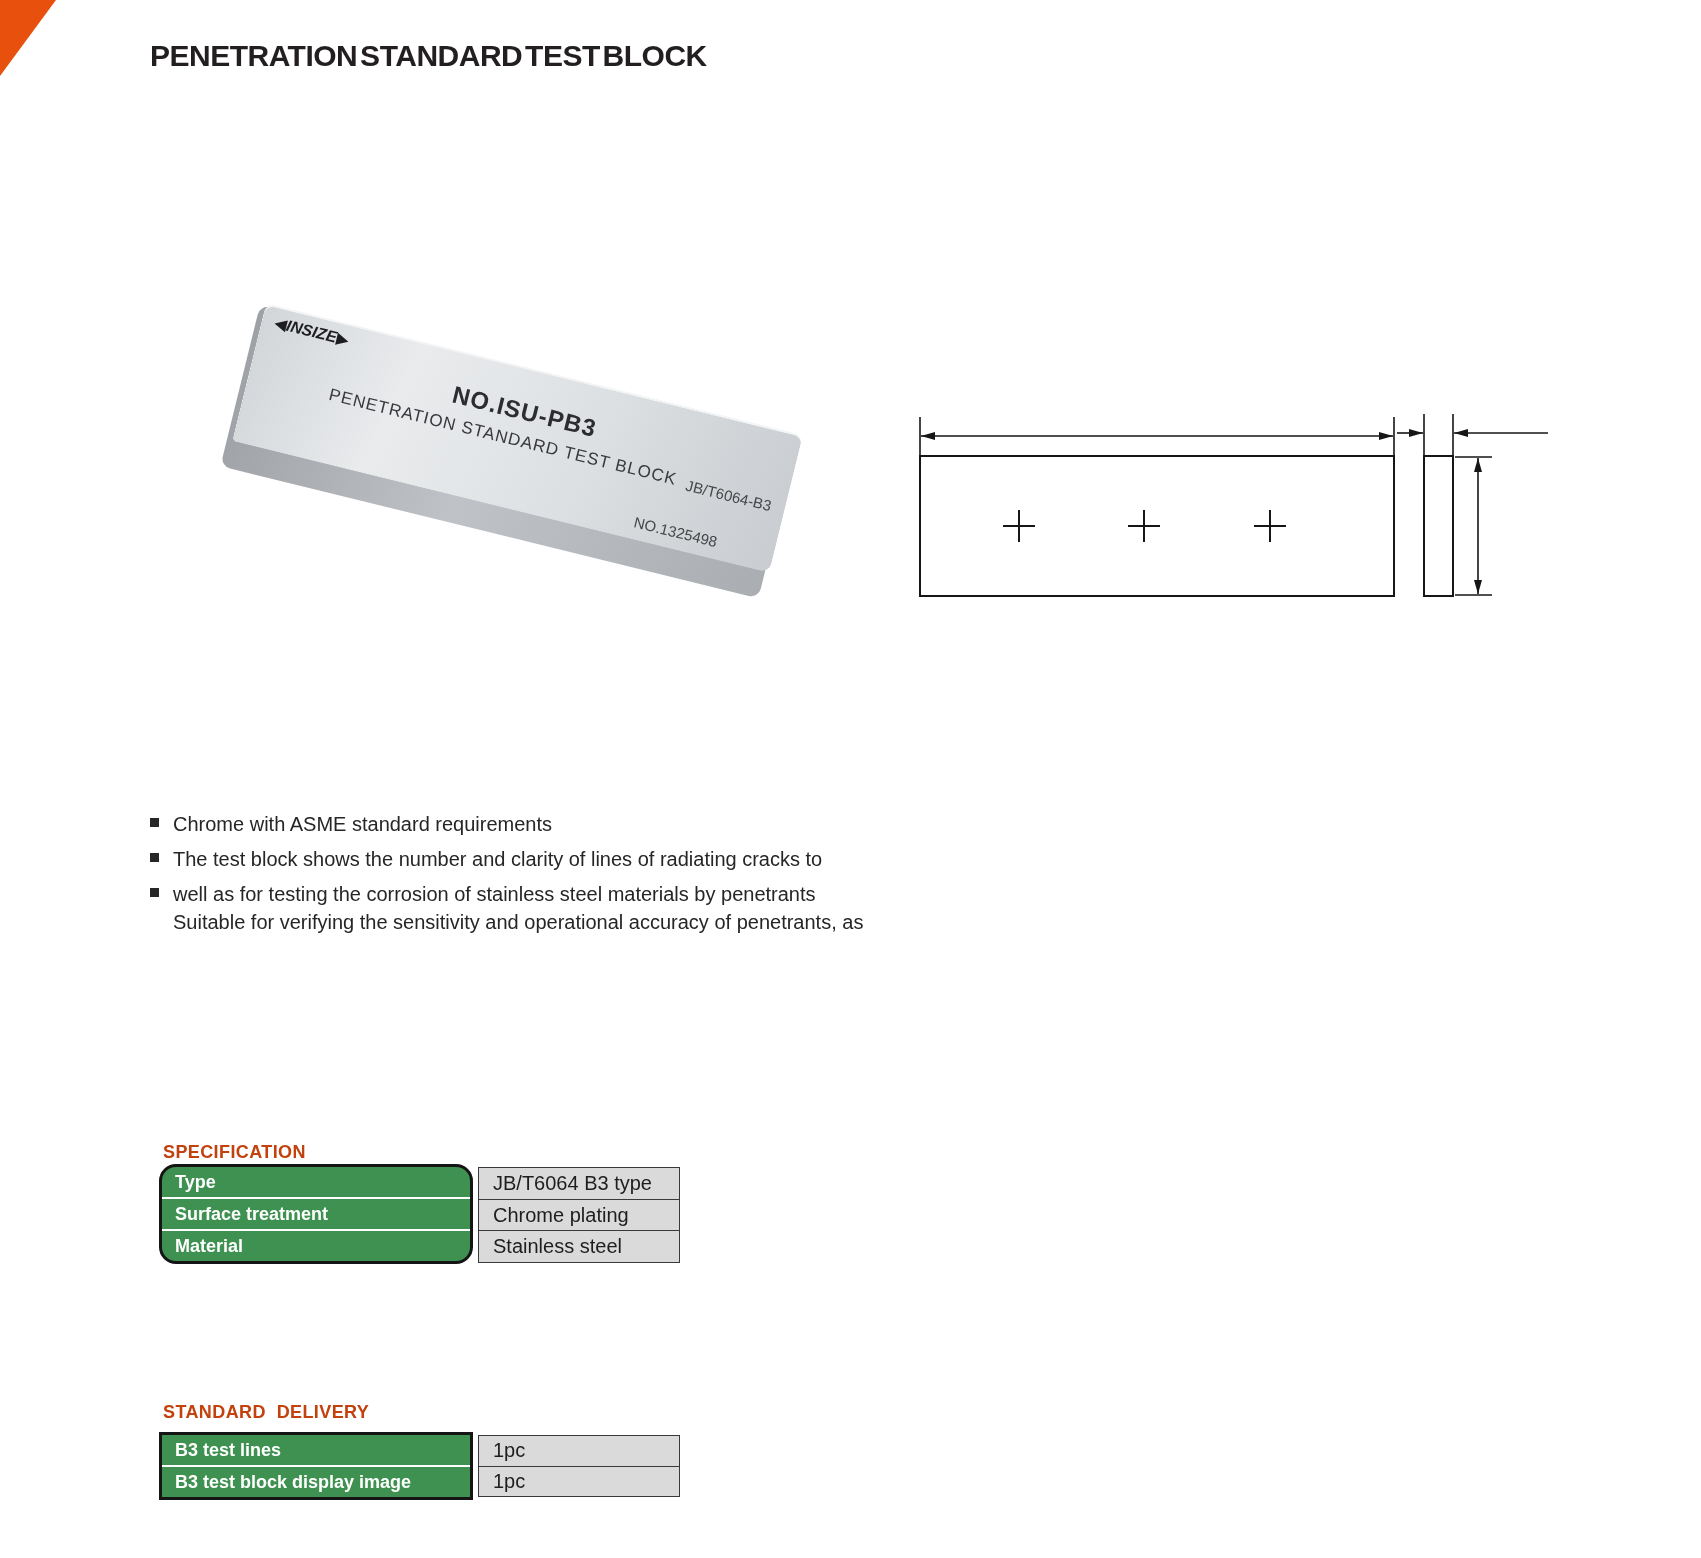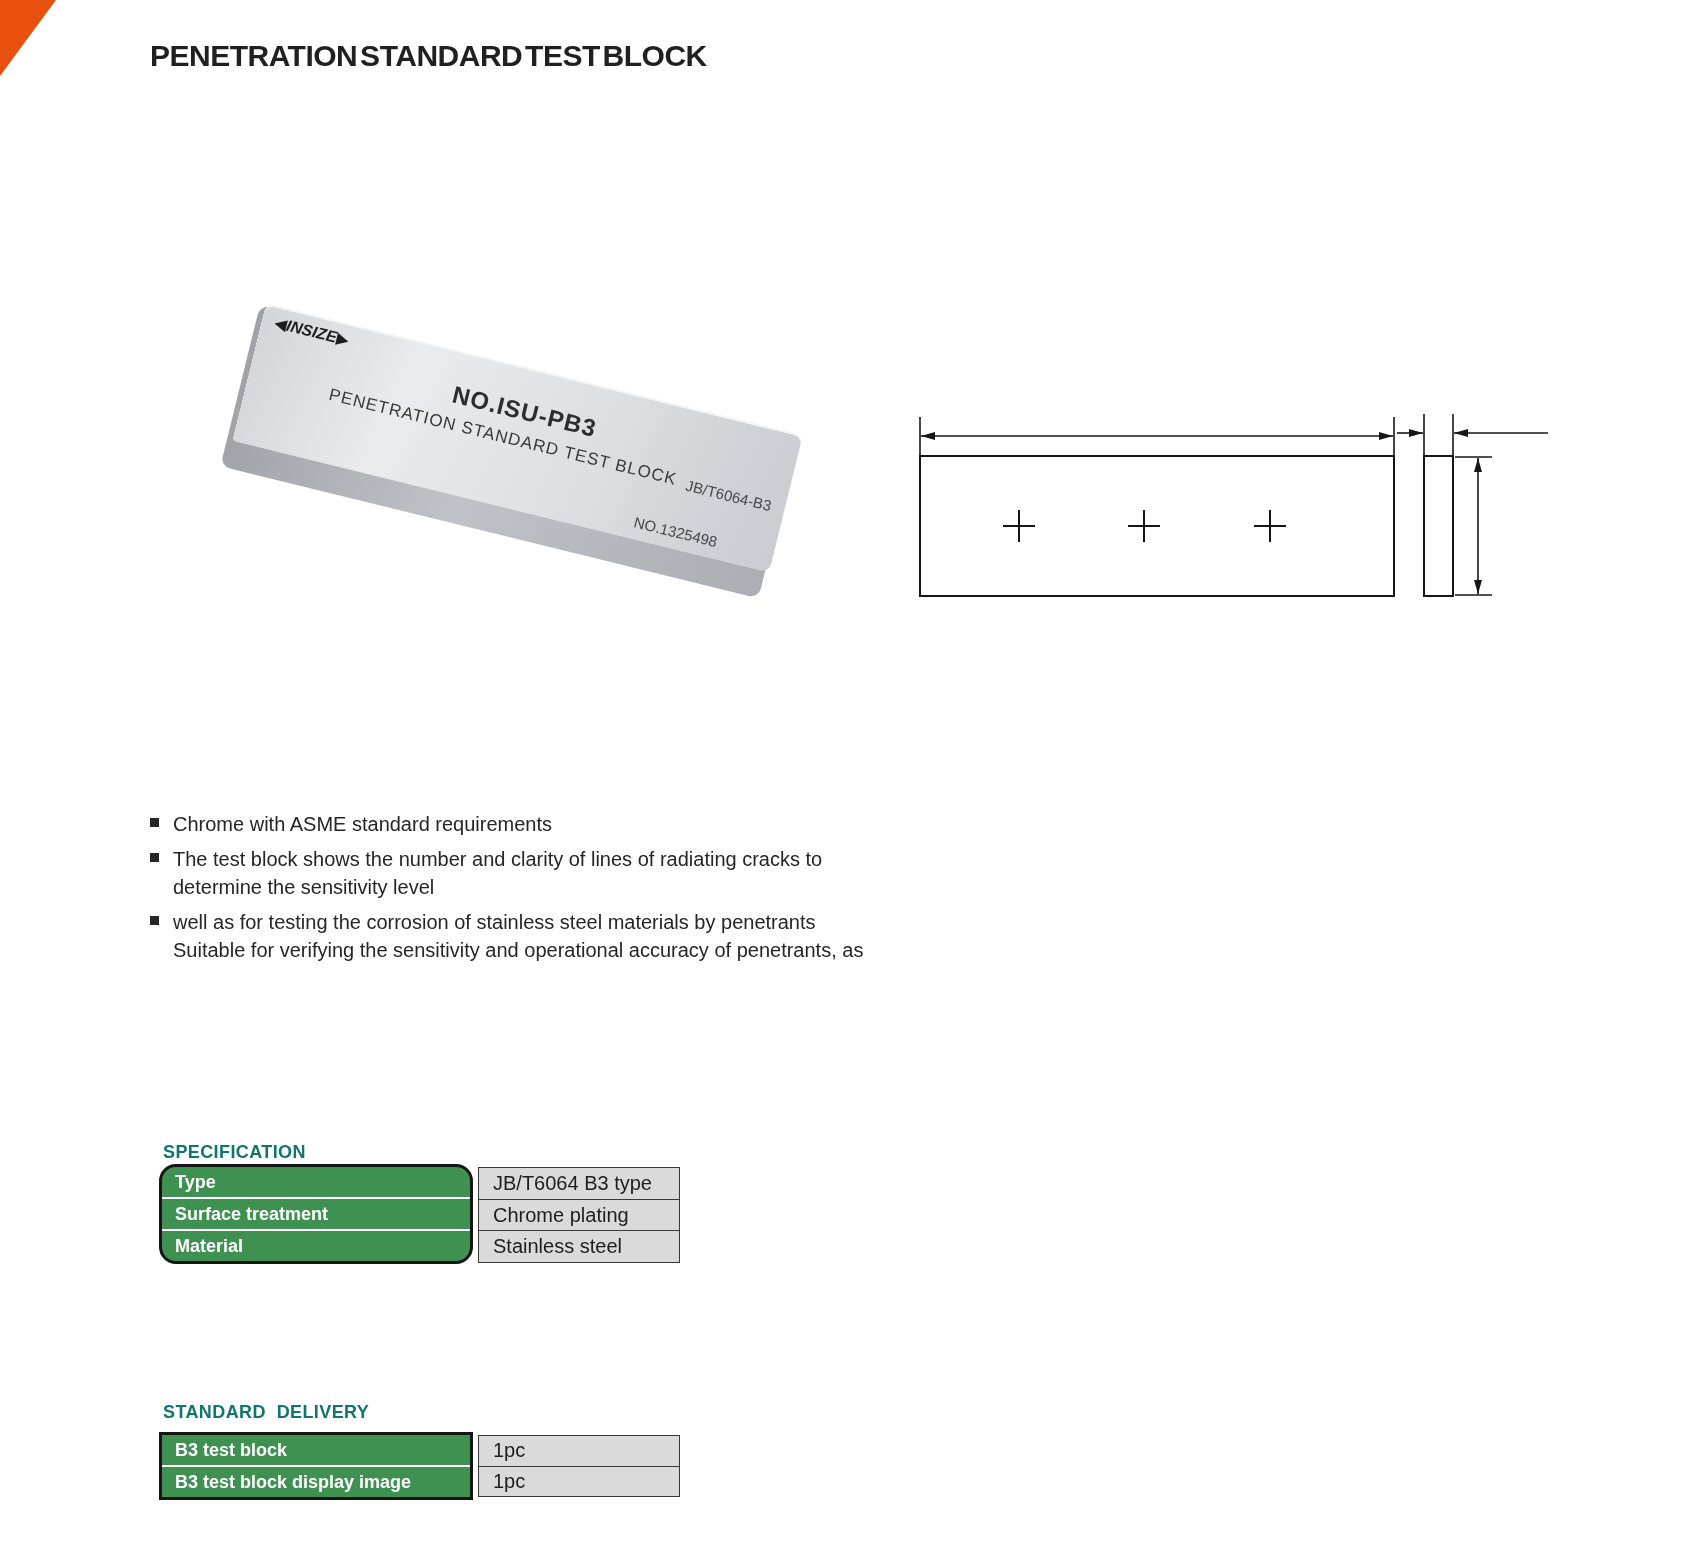--- a/index.html
+++ b/index.html
@@ -42,21 +42,21 @@
 
   
   .features{position:absolute;left:148px;top:810px;width:740px;margin:0;padding:0;
             list-style:none;}
   .features li{position:relative;padding-left:25px;margin-bottom:7px;
                font-size:20px;line-height:28px;color:#262626;}
   .features li::before{content:"";position:absolute;left:2px;top:8px;width:9px;height:9px;
                background:#262626;}
 
   
-  .sec-title{position:absolute;font-size:18px;font-weight:bold;color:#0f766e;
+  .sec-title{position:absolute;font-size:18px;font-weight:bold;color:#c2410c;
              letter-spacing:0.4px;white-space:pre;}
   #spec-title{left:163px;top:1142px;}
   #del-title{left:163px;top:1402px;}
 
   
   .green-col{position:absolute;left:159px;width:314px;box-sizing:border-box;
              border:3px solid #151515;background:#3f9151;display:flex;flex-direction:column;}
   .green-col .cell{flex:1;border-bottom:2px solid #ffffff;display:flex;align-items:center;
              padding-left:13px;color:#ffffff;font-weight:bold;font-size:18px;}
   .green-col .cell:last-child{border-bottom:none;}
@@ -133,21 +133,20 @@
   </g>
   <text x="0" y="0" font-size="19" text-anchor="middle" transform="translate(566 176) rotate(-90)"></text>
 </svg>
 
 <ul class="features" id="features">
     <li>
       <div>Chrome with ASME standard requirements</div>
     </li>
     <li>
       <div>The test block shows the number and clarity of lines of radiating cracks to</div>
-      <div>determine the sensitivity level</div>
     </li>
     <li>
       <div>well as for testing the corrosion of stainless steel materials by penetrants</div>
       <div>Suitable for verifying the sensitivity and operational accuracy of penetrants, as</div>
     </li>
   </ul>
 
 <div class="sec-title" id="spec-title">SPECIFICATION</div>
 <div class="green-col" id="spec-labels">
     <div class="cell">Type</div>
@@ -155,19 +154,19 @@
     <div class="cell">Material</div>
   </div>
 <div class="gray-col" id="spec-values">
     <div class="cell">JB/T6064 B3 type</div>
     <div class="cell">Chrome plating</div>
     <div class="cell">Stainless steel</div>
   </div>
 
 <div class="sec-title" id="del-title">STANDARD  DELIVERY</div>
 <div class="green-col" id="del-labels">
-    <div class="cell">B3 test block</div>
+    <div class="cell">B3 test lines</div>
     <div class="cell">B3 test block display image</div>
   </div>
 <div class="gray-col" id="del-values">
     <div class="cell">1pc</div>
     <div class="cell">1pc</div>
   </div>
 
 </body></html>

